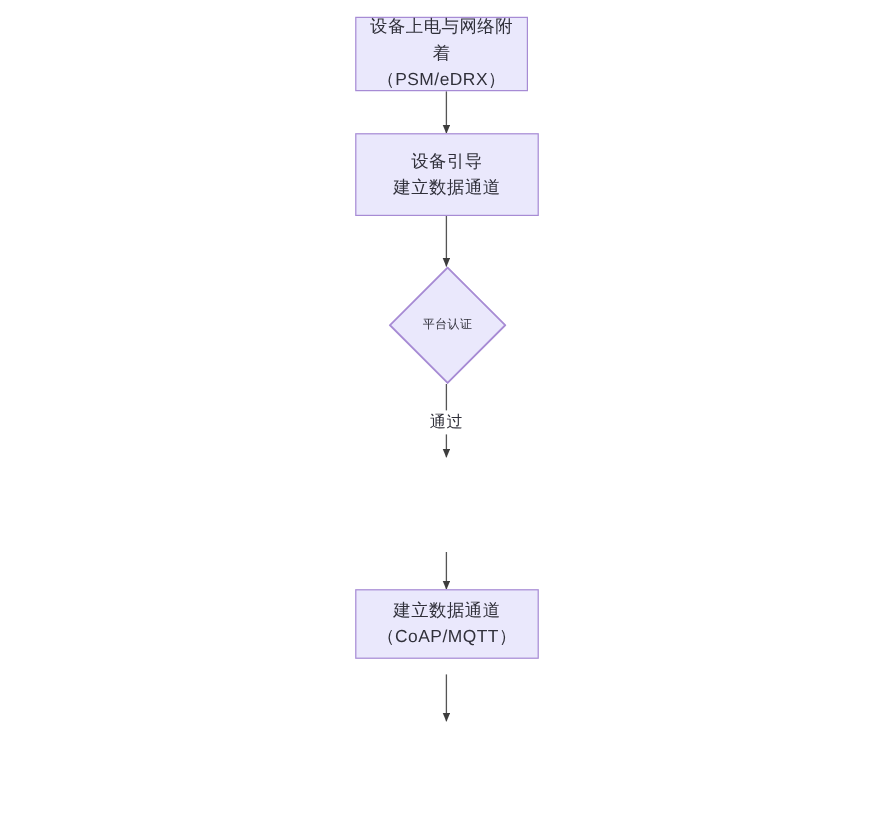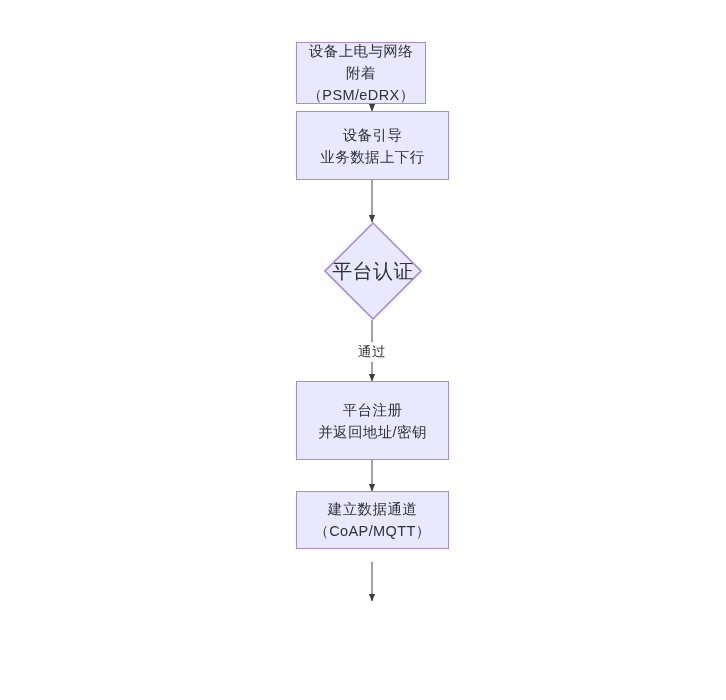--- a/index.html
+++ b/index.html
@@ -59,21 +59,21 @@
     left: 0;
     top: 0;
     width: 100%;
     height: 100%;
   }
 
   .node-decision .node-text {
     position: relative;
     z-index: 2;
     color: #30303a;
-    font-size: 20px;
+    font-size: 10px;
     line-height: 22px;
     letter-spacing: 0.4px;
   }
 
   .node-text {
     white-space: pre-line;
     padding: 0 6px;
   }
 
   .edge-label {
@@ -101,41 +101,37 @@
     </defs>
     <g id="edge-group">
         <line x1="372" y1="76" x2="372" y2="111" stroke="#555555" stroke-width="1.1" marker-end="url(#arrowhead)"></line>
         <line x1="372" y1="180" x2="372" y2="222" stroke="#555555" stroke-width="1.1" marker-end="url(#arrowhead)"></line>
         <line x1="372" y1="320" x2="372" y2="381" stroke="#555555" stroke-width="1.1" marker-end="url(#arrowhead)"></line>
         <line x1="372" y1="460" x2="372" y2="491" stroke="#555555" stroke-width="1.1" marker-end="url(#arrowhead)"></line>
         <line x1="372" y1="562" x2="372" y2="601" stroke="#555555" stroke-width="1.1" marker-end="url(#arrowhead)"></line>
       </g>
   </svg>
 
-  <div class="node node-process" style="left: 296px; top: 14px; width: 130px; height: 62px; margin-top: 28px;">
+  <div class="node node-process" style="left: 296px; top: 14px; width: 144px; height: 62px;">
     <span class="node-text">设备上电与网络附着
 （PSM/eDRX）</span>
   </div>
 
   <div class="node node-process" style="left: 296px; top: 111px; width: 153px; height: 69px;">
     <span class="node-text">设备引导
-业务数据上下行</span>
+建立数据通道</span>
   </div>
 
   <div class="node node-decision" style="left: 324px; top: 222px; width: 98px; height: 98px;">
     <svg class="diamond-shape" viewBox="0 0 100 100" preserveAspectRatio="none" xmlns="http://www.w3.org/2000/svg">
       <polygon points="50,1 99,50 50,99 1,50" fill="#eae8fc" stroke="#a78bd4" stroke-width="1.6"></polygon>
     </svg>
     <span class="node-text">平台认证</span>
   </div>
 
-  <div class="node node-process" style="left: 296px; top: 381px; width: 153px; height: 79px;">
-    <span class="node-text">平台注册
-并返回地址/密钥</span>
-  </div>
 
   <div class="node node-process" style="left: 296px; top: 491px; width: 153px; height: 58px;">
     <span class="node-text">建立数据通道
 （CoAP/MQTT）</span>
   </div>
 
 
   <div class="edge-label" style="left: 372px; top: 352px;">通过</div>
 
 </div>

